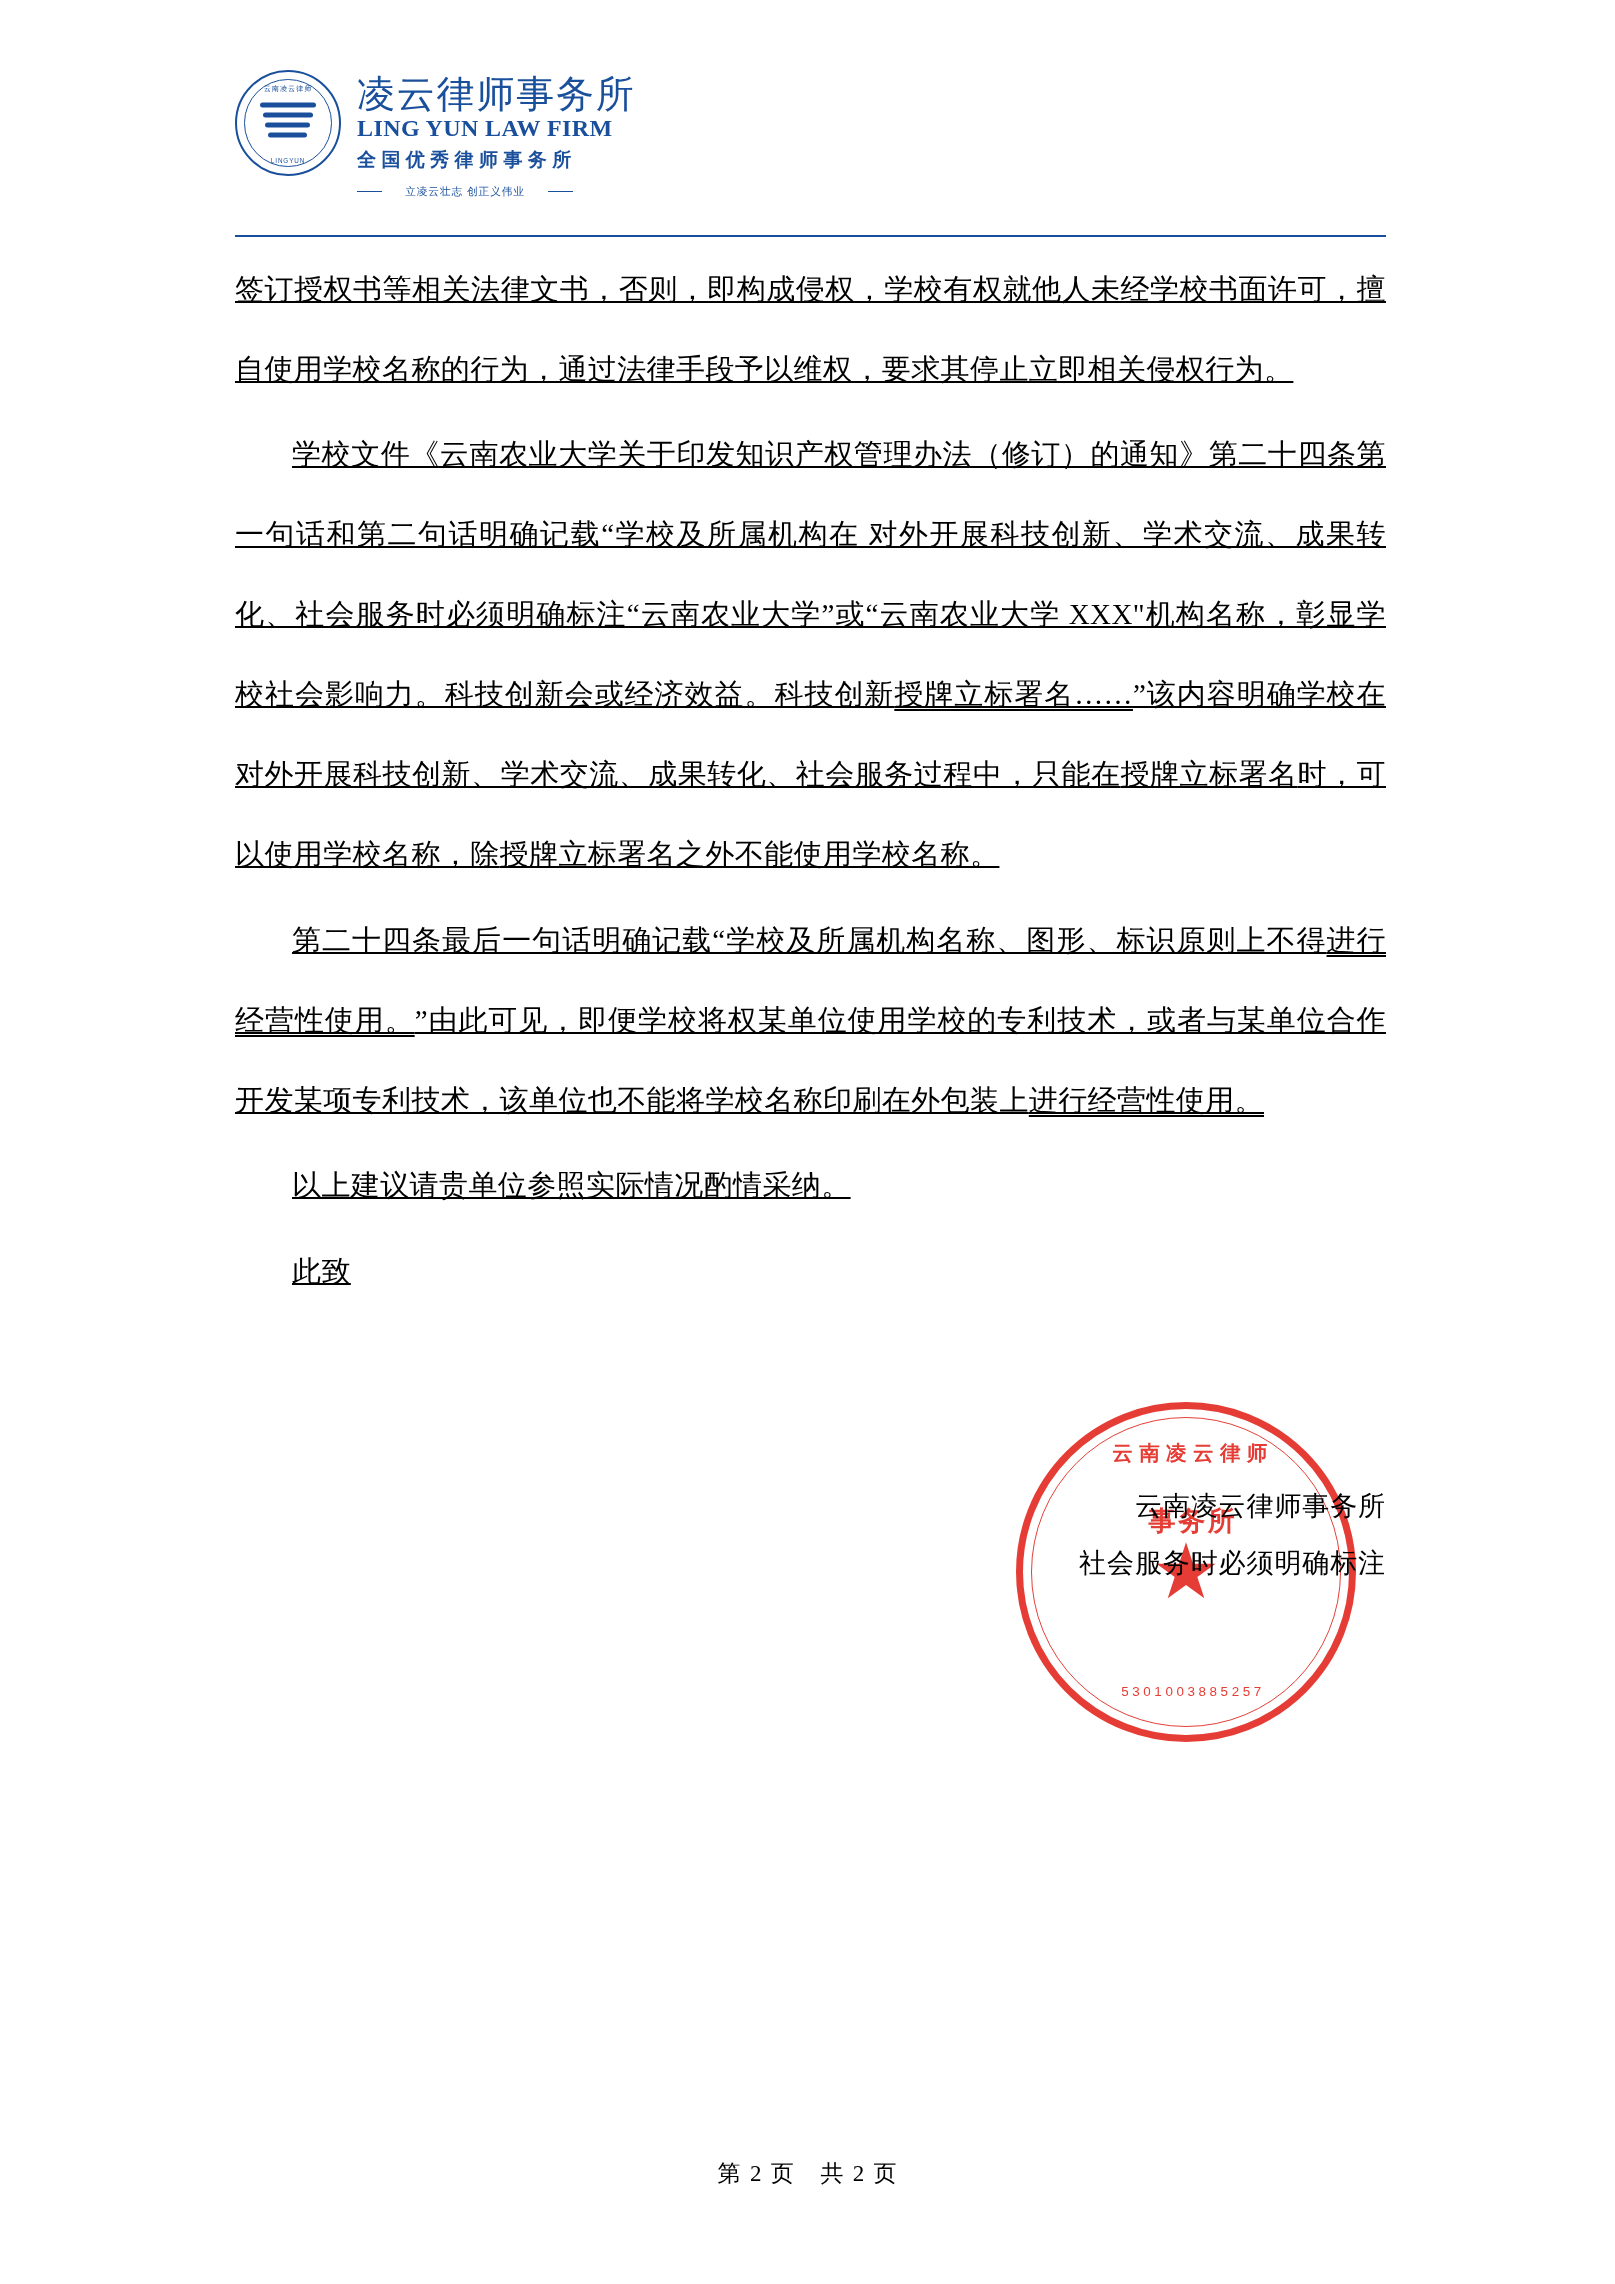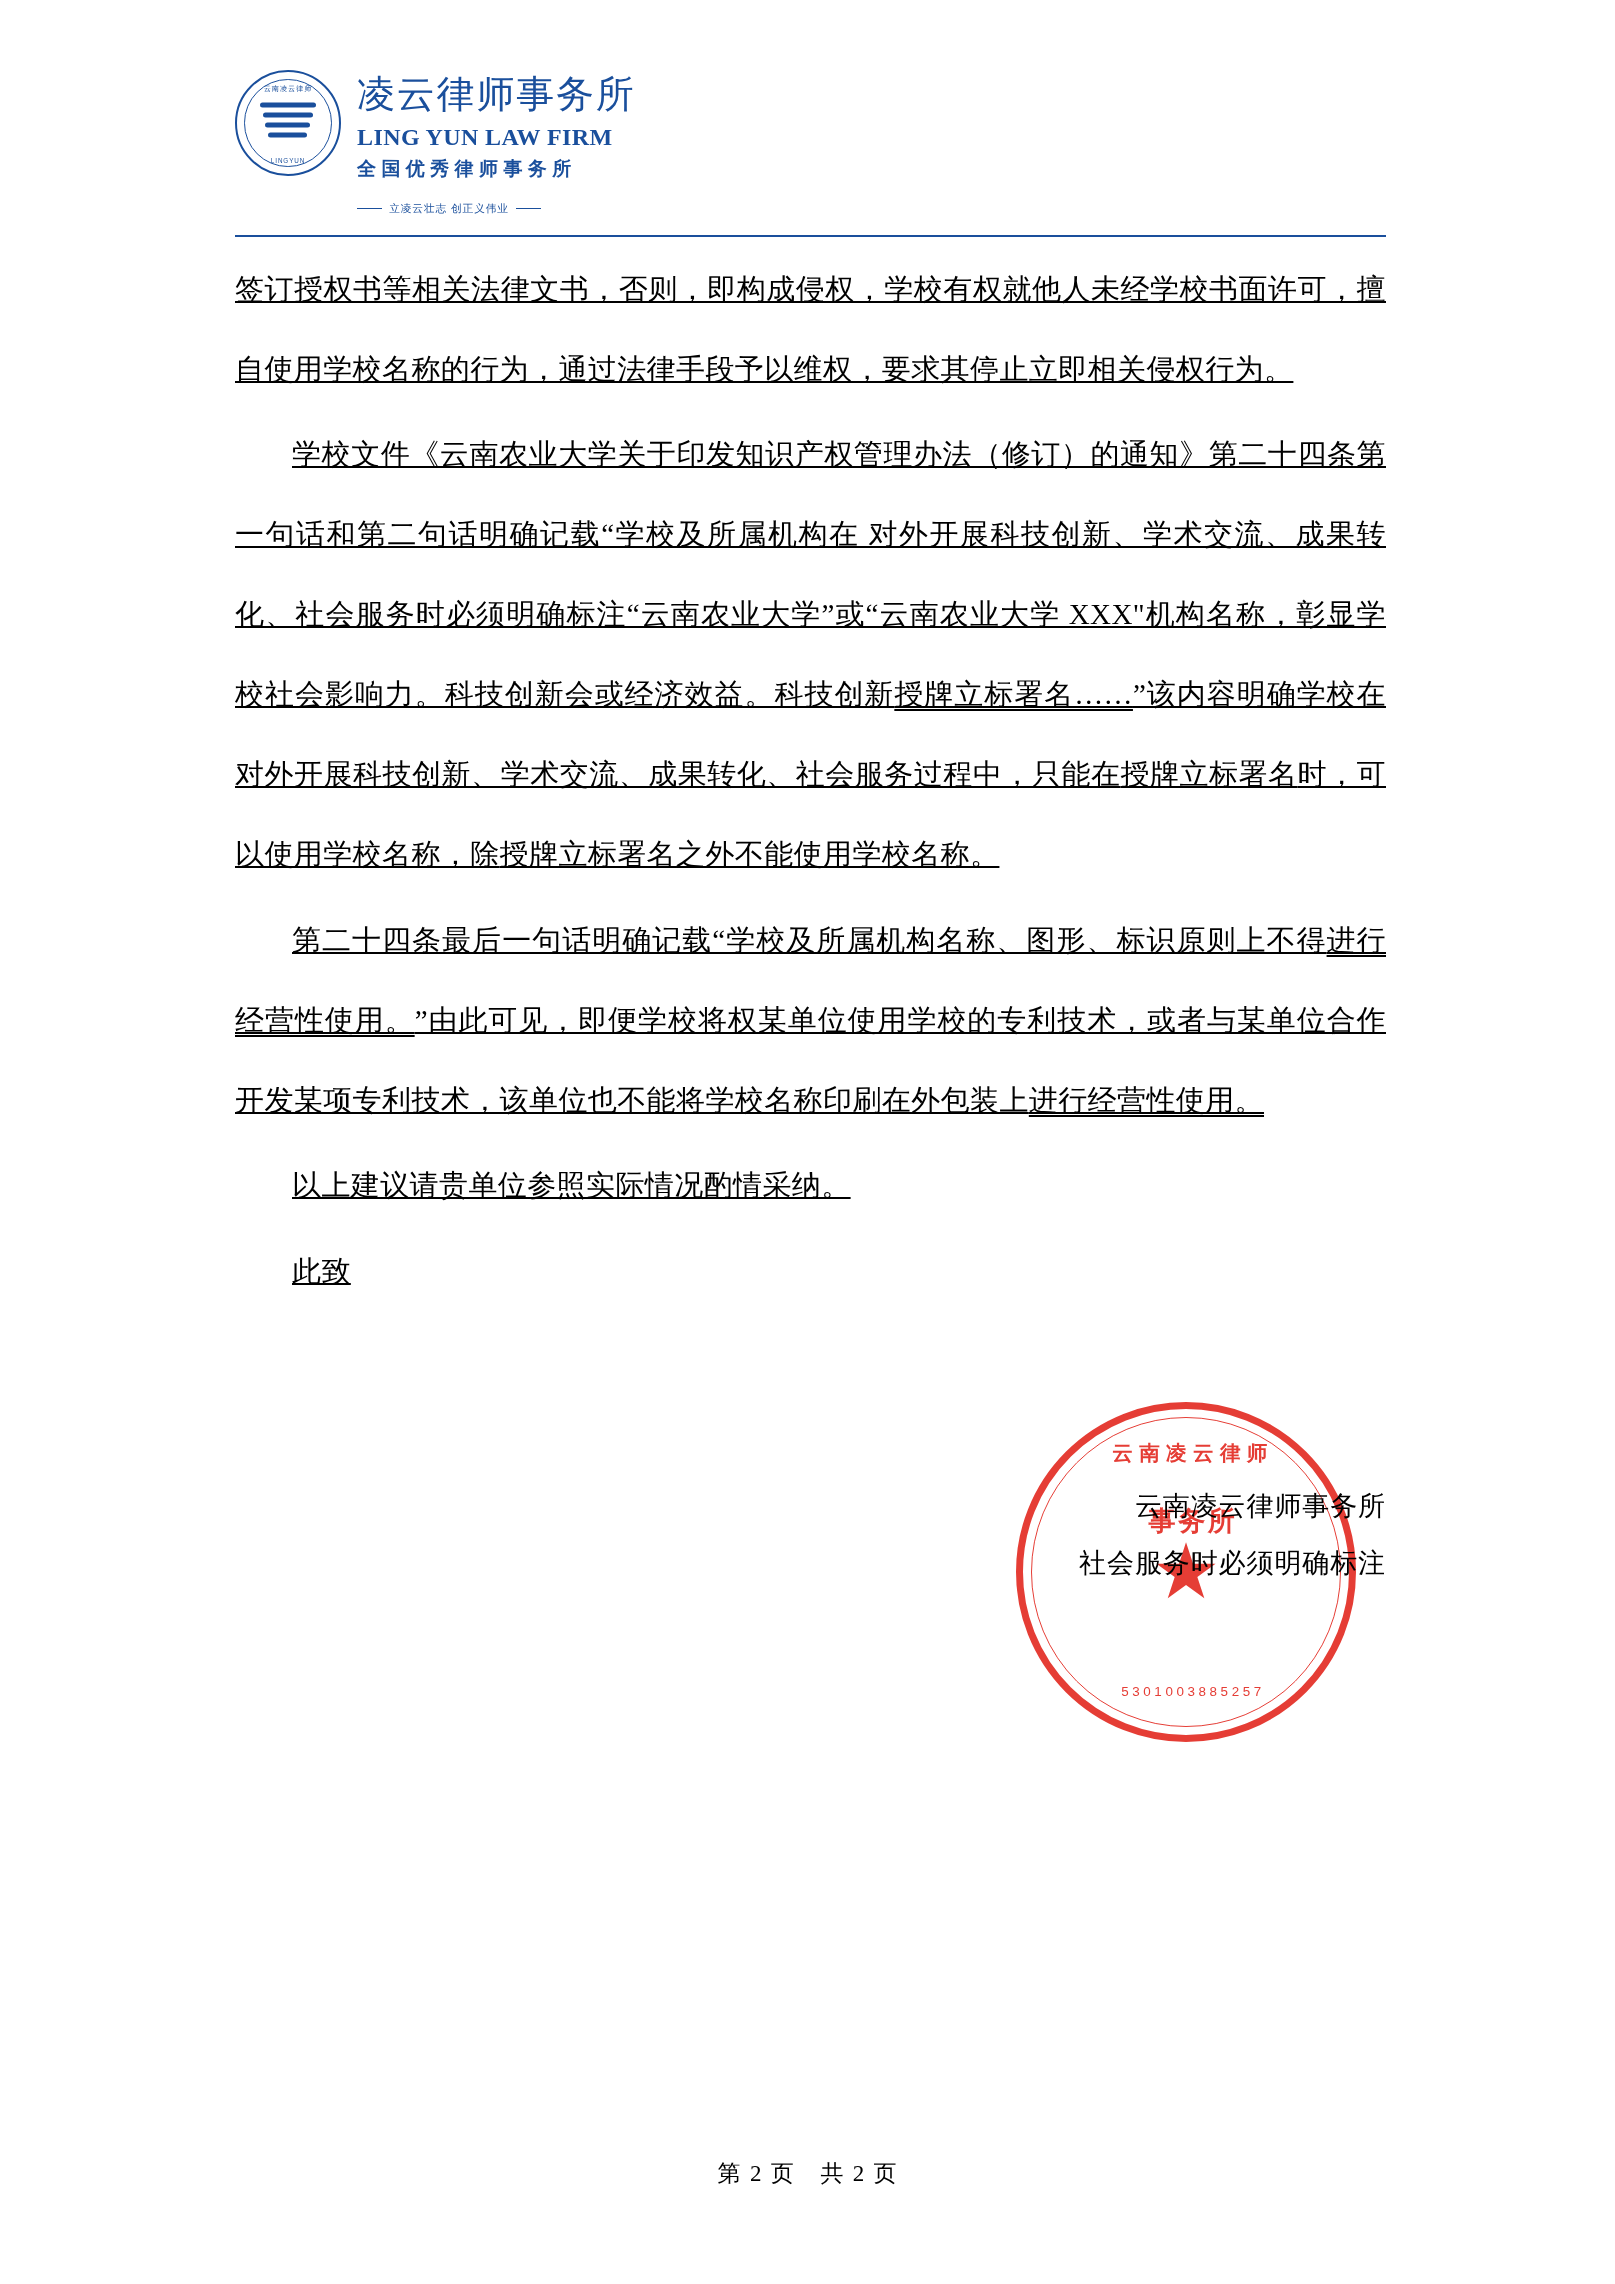--- a/index.html
+++ b/index.html
@@ -90,35 +90,36 @@
     letter-spacing: 1.8px;
     line-height: 1.05;
     font-family: "Liberation Sans", sans-serif;
     text-align: right;
   }
   .firm-name-en {
     font-size: 24px;
     font-weight: bold;
     color: #1a4f9c;
     letter-spacing: 0.4px;
-    margin-top: 9px;
+    margin-top: 0;
     font-family: "Liberation Serif", serif;
   }
   .firm-tagline {
     font-size: 19px;
     font-weight: bold;
     color: #1a4f9c;
     letter-spacing: 5.4px;
     margin-top: 4.5px;
     font-family: "Liberation Sans", sans-serif;
   }
   .firm-motto-wrap {
-    margin-top: 20px;
+    margin-top: 12px;
     display: flex;
     align-items: center;
+    gap: 16px;
   }
   .firm-motto-wrap .rule {
     height: 0.9px;
     background: #1a4f9c;
     width: 25px;
   }
   .firm-motto {
     font-size: 10.7px;
     color: #1a4f9c;
     letter-spacing: 0.9px;

